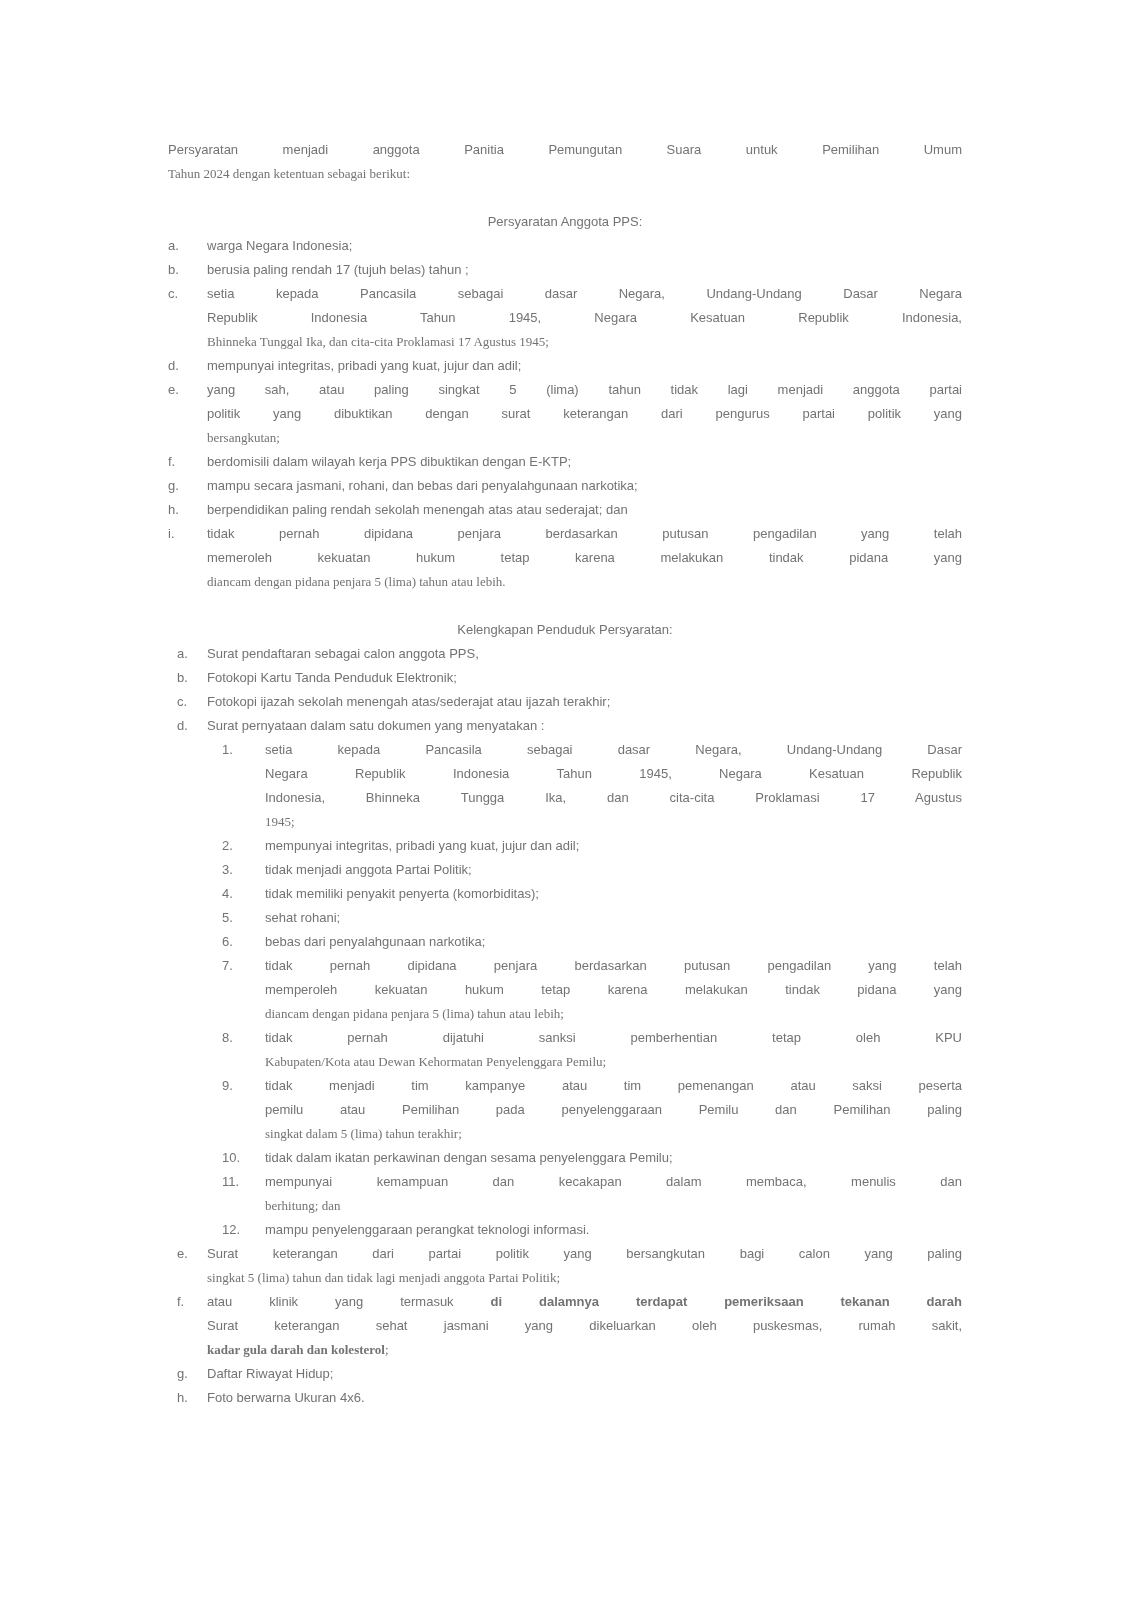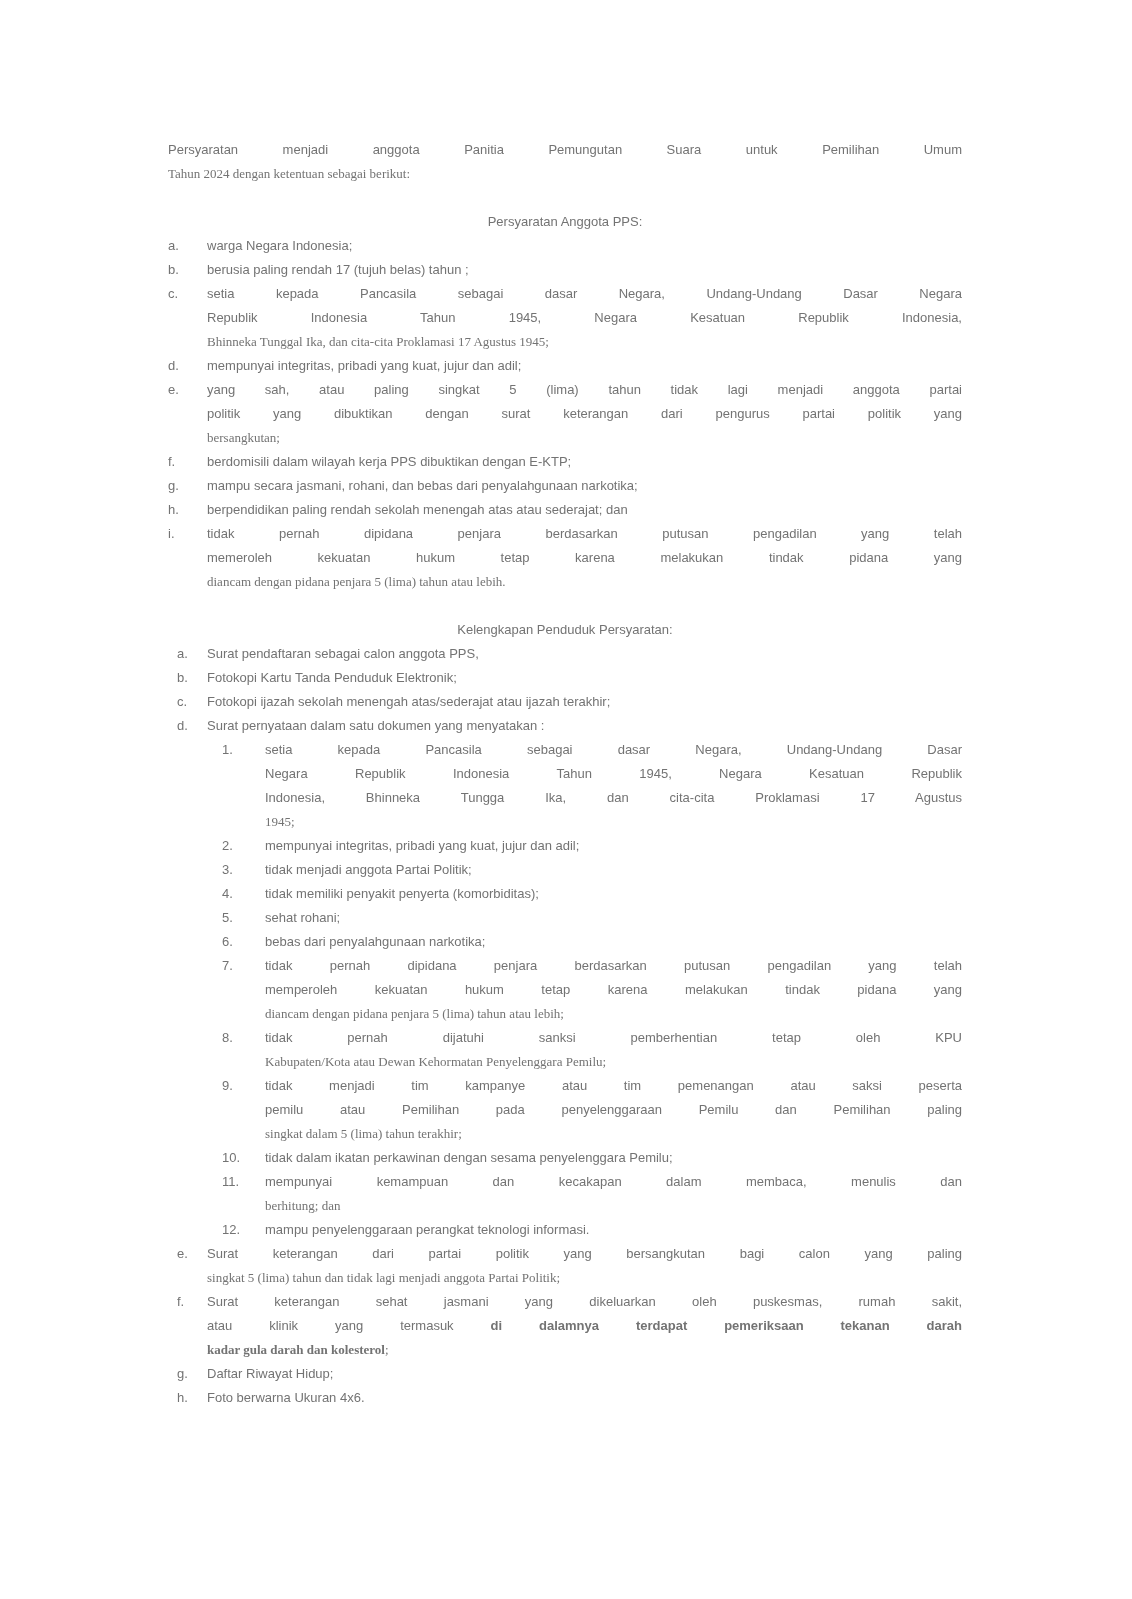--- a/index.html
+++ b/index.html
@@ -188,22 +188,22 @@
     <div class="lbl">e.</div>
     <div class="txt">
         <div class="jline">Surat keterangan dari partai politik yang bersangkutan bagi calon yang paling</div>
         <div class="jline">singkat 5 (lima) tahun dan tidak lagi menjadi anggota Partai Politik;</div>
       </div>
   </div>
 
   <div class="li l2">
     <div class="lbl">f.</div>
     <div class="txt">
+      <div class="jline"><span>atau klinik yang termasuk </span><span class="b">di dalamnya terdapat pemeriksaan tekanan darah</span></div>
       <div class="jline"><span>Surat keterangan sehat jasmani yang dikeluarkan oleh puskesmas, rumah sakit,</span></div>
-      <div class="jline"><span>atau klinik yang termasuk </span><span class="b">di dalamnya terdapat pemeriksaan tekanan darah</span></div>
       <div class="jline"><span class="b">kadar gula darah dan kolesterol</span><span>;</span></div>
     </div>
   </div>
 
   <div class="li l2">
     <div class="lbl">g.</div>
     <div class="txt">Daftar Riwayat Hidup;</div>
   </div>
 
   <div class="li l2">

